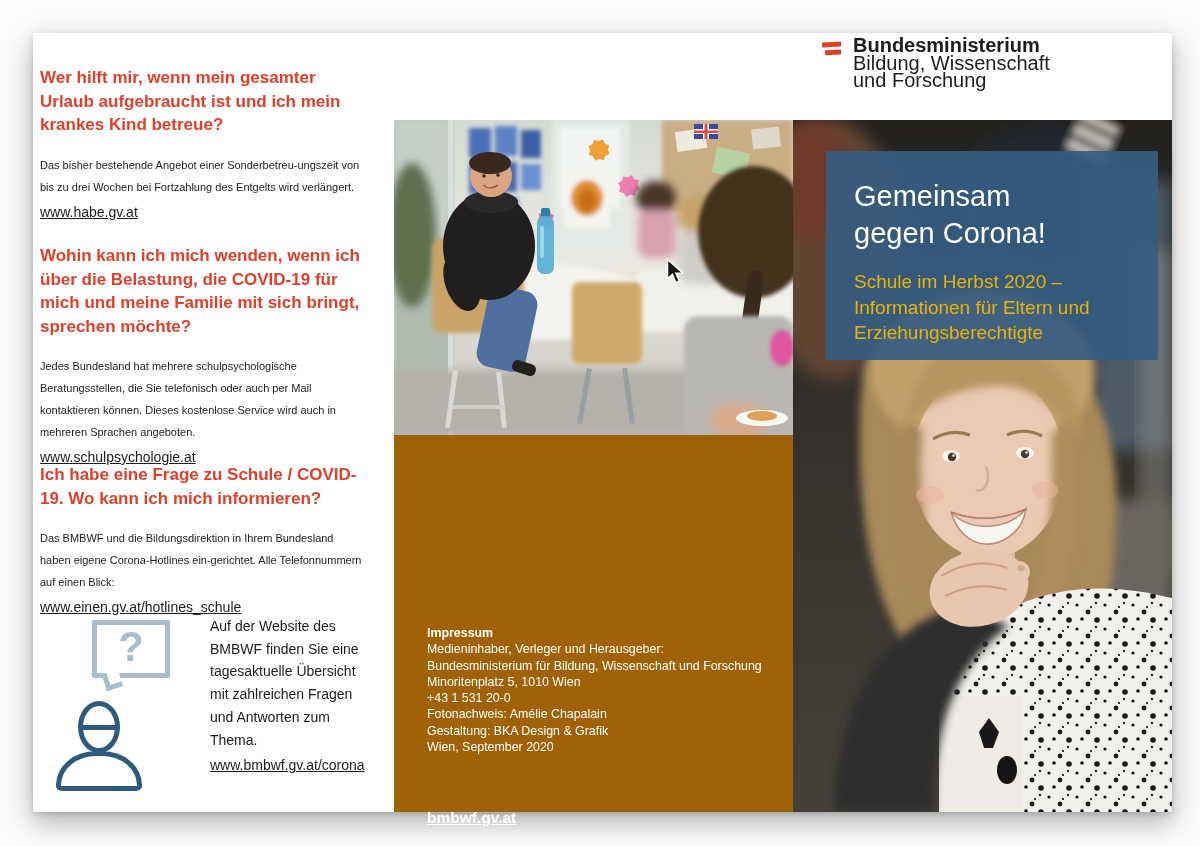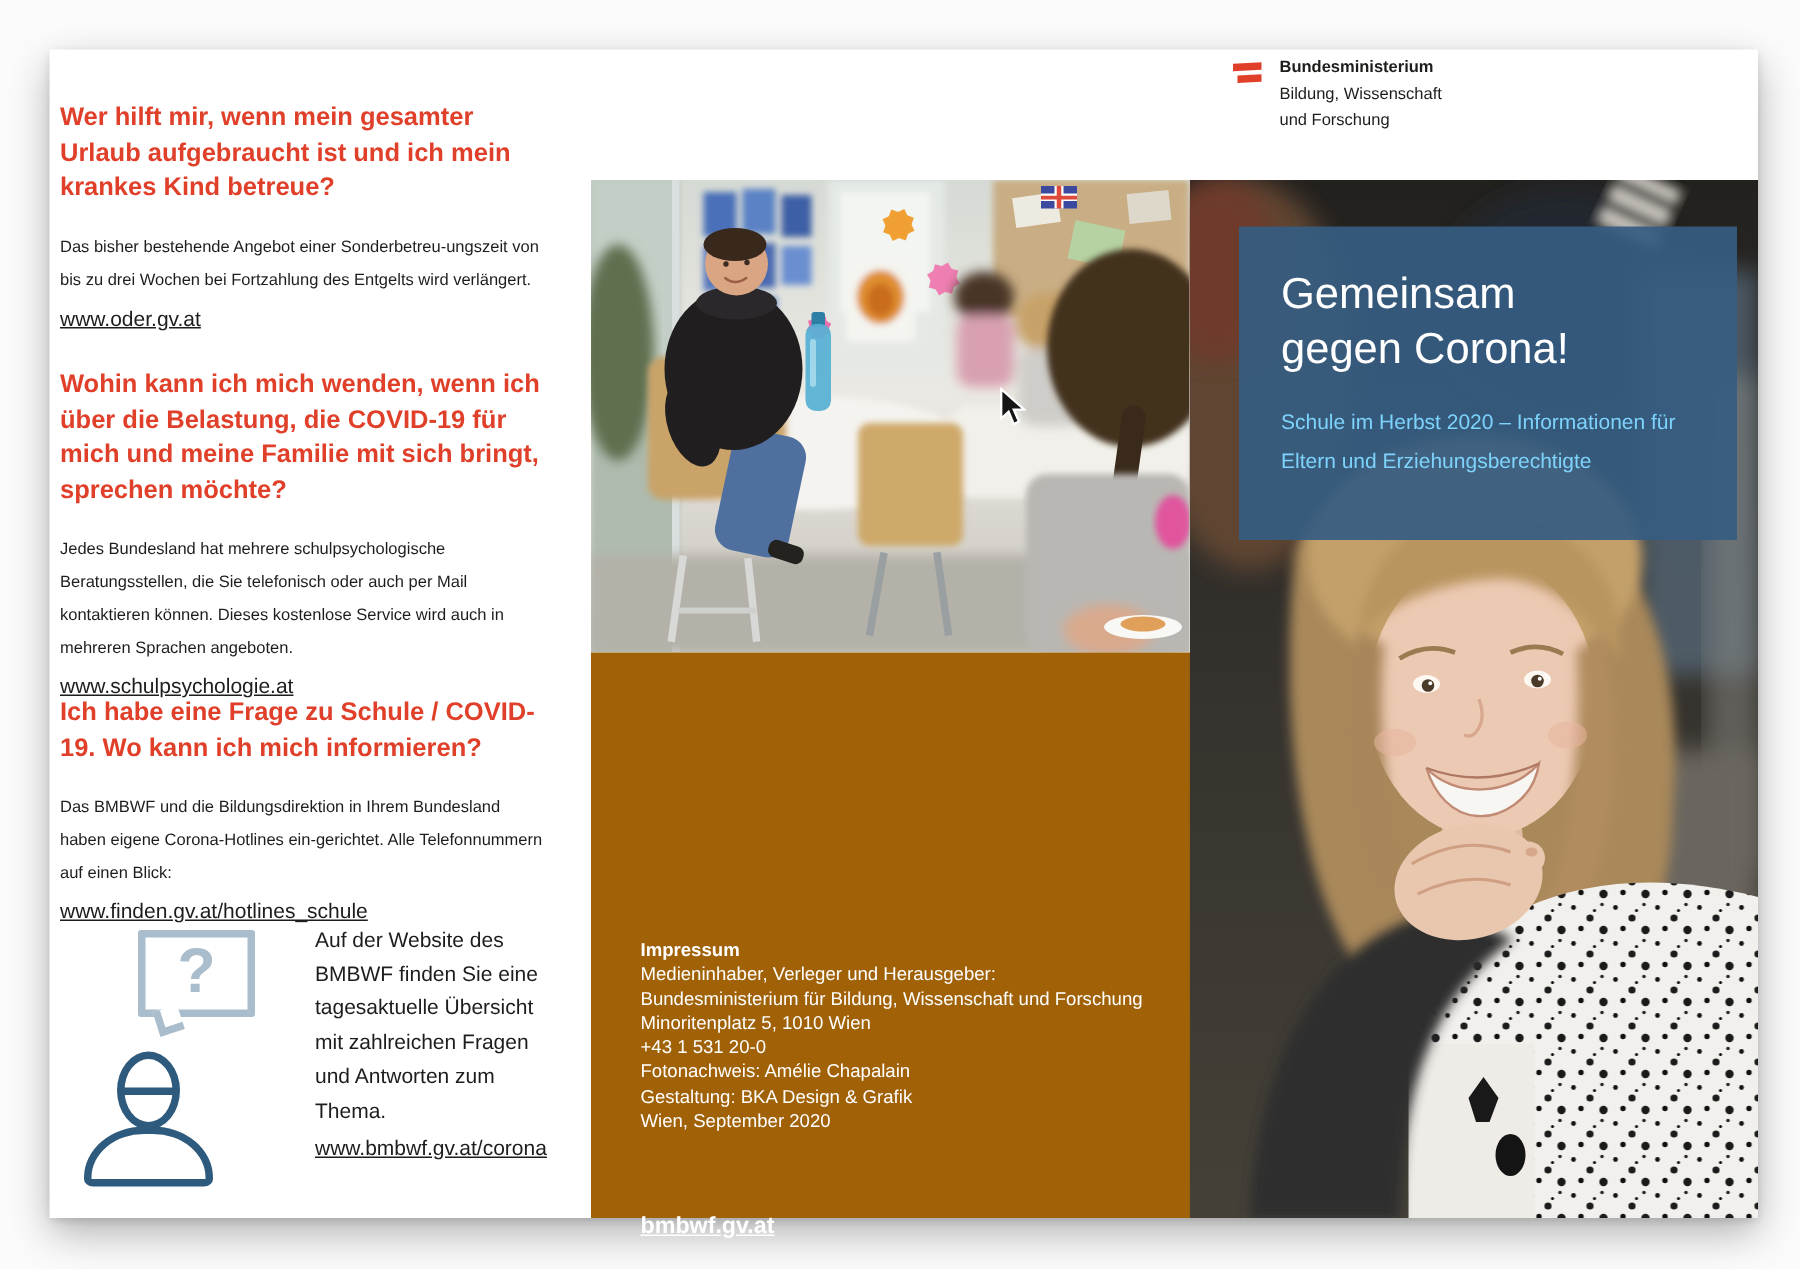--- a/index.html
+++ b/index.html
@@ -8,21 +8,21 @@
   .stage { position:relative; width:1200px; height:846px; }
   .sheet { position:absolute; left:33px; top:33px; width:1139px; height:779px;
            background:#ffffff;
            box-shadow:0 10px 26px rgba(0,0,0,.30), 0 2px 6px rgba(0,0,0,.14); }
 
   
   .logo { position:absolute; left:789px; top:4px; }
   .flag { position:absolute; left:0; top:5px; width:19px; height:14px; transform:skewY(-3deg); }
   .flag .bar1 { position:absolute; left:0; top:0; width:19px; height:5px; background:#e0402a; }
   .flag .bar2 { position:absolute; left:3px; top:8px; width:16px; height:5px; background:#e0402a; }
-  .logo-text { position:absolute; left:31px; top:0; width:220px; font-size:11px; line-height:17.5px; color:#1d1d1b; }
+  .logo-text { position:absolute; left:31px; top:0; width:220px; font-size:20px; line-height:17.5px; color:#1d1d1b; }
   .logo-text .l1 { font-weight:bold; }
 
   
   .qa { position:absolute; left:7px; width:324px; }
   .qa .q { color:#e0402a; font-weight:bold; font-size:17px; line-height:23.5px; }
   .qa .a { color:#1d1d1b; font-size:11px; line-height:22px; margin-top:17px; }
   .doc-link { display:inline-block; color:#1d1d1b; font-size:14px; line-height:22px;
               text-decoration:underline; margin-top:3px; word-break:break-word; cursor:pointer; }
   .qa1 { top:33px; } .qa2 { top:211px; } .qa3 { top:430px; }
 
@@ -49,21 +49,21 @@
                font-size:12.4px; line-height:16.3px; }
   .impressum .head-line { font-weight:bold; }
   .site-link { position:absolute; left:33px; top:354px; color:#ffffff; font-size:15.5px;
                font-weight:bold; text-decoration:underline; cursor:pointer;margin-top:20px; }
 
   
   .photo-girl { position:absolute; left:760px; top:87px; width:379px; height:692px; overflow:hidden; }
   .cover-box { position:absolute; left:33px; top:31px; width:332px; height:209px;
                background:rgba(54,93,129,0.93); padding:27px 24px 0 28px; }
   .cover-title { color:#ffffff; font-weight:normal; font-size:29px; line-height:37px; }
-  .cover-sub { color:#7dd3fc; font-size:14px; line-height:25.5px; margin-top:17px; width:285px; }
+  .cover-sub { color:#eab308; font-size:19px; line-height:25.5px; margin-top:17px; width:285px; }
 
   
   .cursor { position:absolute; left:600px; top:193px; width:18px; height:27px; z-index:50; }
 </style>
 </head>
 <body>
 
 <div class="stage">
   <div class="sheet">
 
@@ -75,33 +75,33 @@
       <div class="logo-text">
         <div class="l1">Bundesministerium</div>
         <div>Bildung, Wissenschaft</div>
         <div>und Forschung</div>
       </div>
     </div>
 
     <div class="qa qa1">
       <div class="q">Wer hilft mir, wenn mein gesamter Urlaub aufgebraucht ist und ich mein krankes Kind betreue?</div>
       <div class="a">Das bisher bestehende Angebot einer Sonderbetreu-ungszeit von bis zu drei Wochen bei Fortzahlung des Entgelts wird verlängert.</div>
-      <span class="doc-link">www.oder.gv.at</span>
+      <span class="doc-link">www.habe.gv.at</span>
     </div>
 
     <div class="qa qa2">
       <div class="q">Wohin kann ich mich wenden, wenn ich über die Belastung, die COVID-19 für mich und meine Familie mit sich bringt, sprechen möchte?</div>
       <div class="a">Jedes Bundesland hat mehrere schulpsychologische Beratungsstellen, die Sie telefonisch oder auch per Mail kontaktieren können. Dieses kostenlose Service wird auch in mehreren Sprachen angeboten.</div>
       <span class="doc-link">www.schulpsychologie.at</span>
     </div>
 
     <div class="qa qa3">
       <div class="q">Ich habe eine Frage zu Schule / COVID-19. Wo kann ich mich informieren?</div>
       <div class="a">Das BMBWF und die Bildungsdirektion in Ihrem Bundesland haben eigene Corona-Hotlines ein-gerichtet. Alle Telefonnummern auf einen Blick:</div>
-      <span class="doc-link">www.finden.gv.at/hotlines_schule</span>
+      <span class="doc-link">www.einen.gv.at/hotlines_schule</span>
     </div>
 
     <div class="info">
       <div class="bubble">
         <span class="qm">?</span>
       </div>
       <div class="bubble-tail"></div>
       <div class="head"></div>
       <div class="head-band"></div>
       <div class="shoulders"></div>

